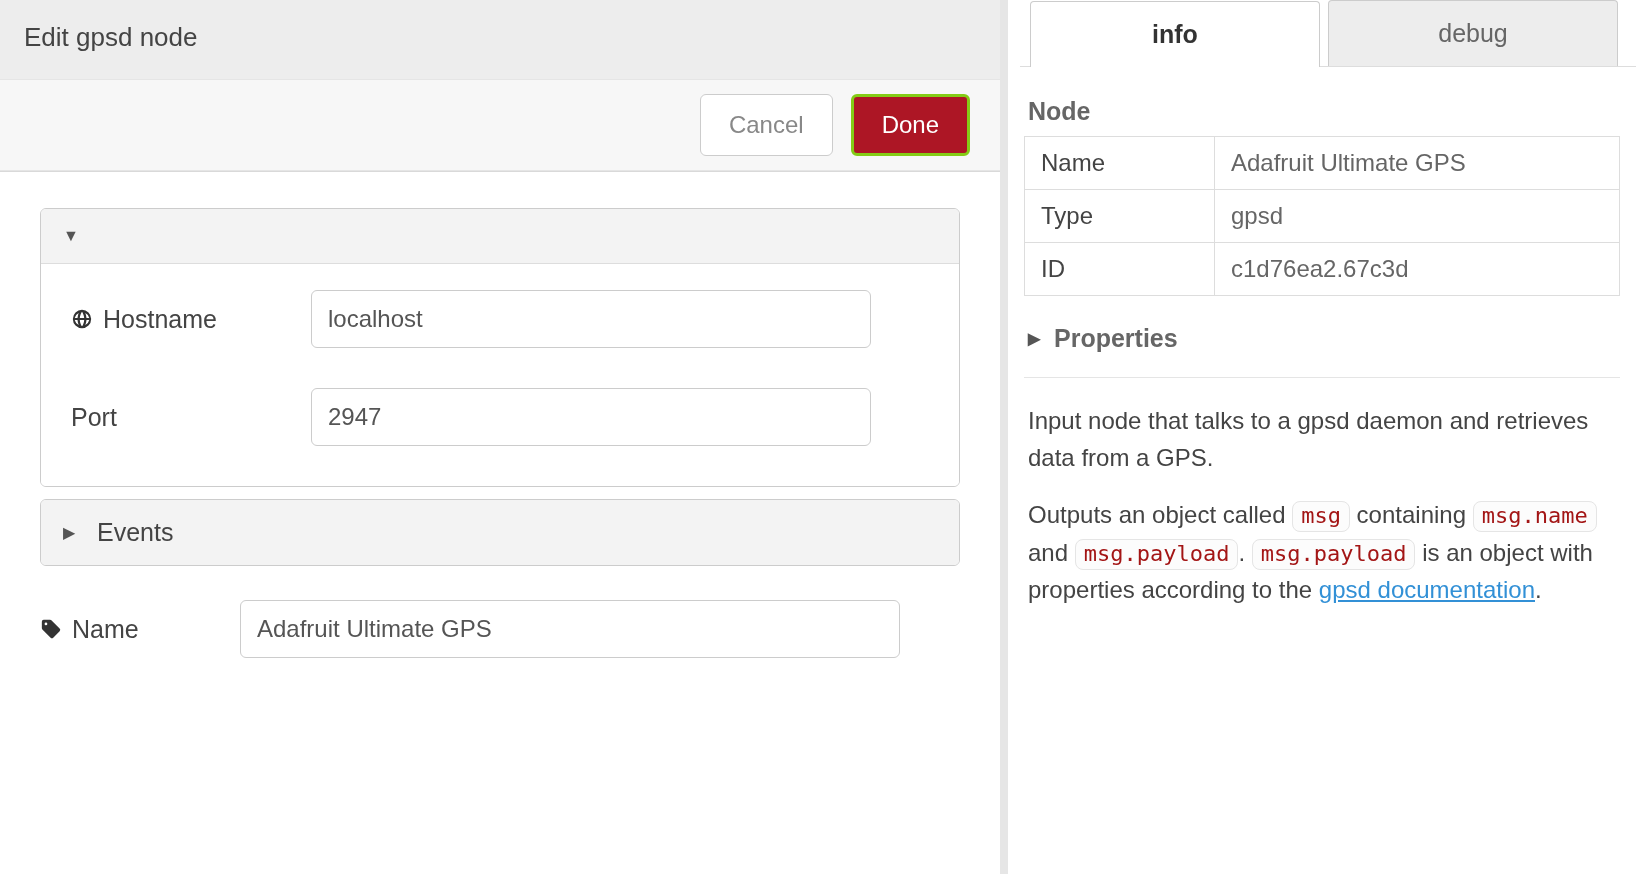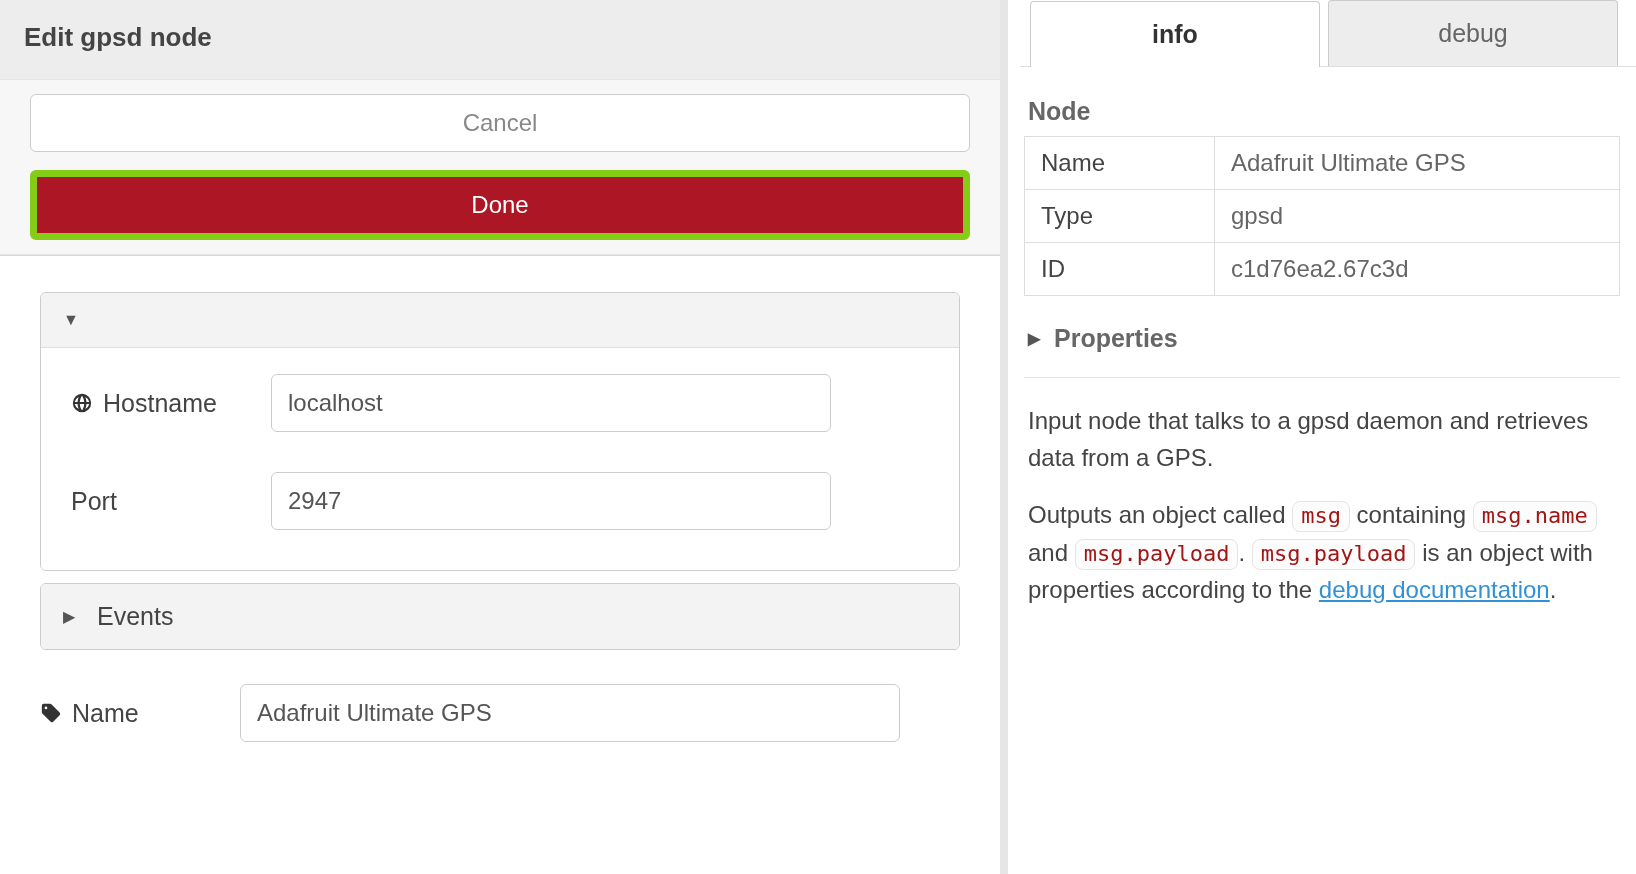--- a/index.html
+++ b/index.html
@@ -3,36 +3,36 @@
 <meta charset="utf-8">
 <style>
   * { box-sizing: border-box; margin: 0; padding: 0; }
   html, body { width: 1636px; height: 874px; font-family: "Helvetica Neue", Arial, sans-serif; color: #444; background: #fff; }
   .app { display: flex; width: 100%; height: 100%; }
   .left-pane { flex: 0 0 1008px; border-right: 8px solid #e6e6e6; display: flex; flex-direction: column; background: #fff; }
   .right-pane { flex: 1; display: flex; flex-direction: column; background: #fff; overflow: hidden; align-items: flex-end; }
 
   
   .editor-header { background: #ededed; border-bottom: 1px solid #d9d9d9; }
-  .editor-title { font-size: 26px; font-weight: 700; color: #444; padding: 22px 24px 26px 24px; }
-  .editor-actions { display: flex; justify-content: flex-end; gap: 18px; padding: 14px 30px; background: #f7f7f7; border-top: 1px solid #e5e5e5; border-bottom: 1px solid #e5e5e5; flex-direction: column; }
+  .editor-title { font-size: 26px; font-weight: 400; color: #444; padding: 22px 24px 26px 24px; }
+  .editor-actions { display: flex; justify-content: flex-end; gap: 18px; padding: 14px 30px; background: #f7f7f7; border-top: 1px solid #e5e5e5; border-bottom: 1px solid #e5e5e5; }
   .btn { font-size: 24px; padding: 14px 28px; border-radius: 6px; cursor: pointer; }
   .btn-cancel { background: #fff; color: #888; border: 1px solid #ccc; }
-  .btn-done { background: #ad1625; color: #fff; border: 7px solid #84cc16; }
+  .btn-done { background: #ad1625; color: #fff; border: 3px solid #84cc16; }
 
   .editor-body { padding: 36px 40px; flex: 1; overflow-y: auto; }
 
   .section { border: 1px solid #ccc; border-radius: 6px; margin-bottom: 12px; overflow: hidden; }
   .section-header { background: #f3f3f3; padding: 18px 22px; display: flex; align-items: center; gap: 20px; cursor: pointer; border-bottom: 1px solid #ddd; }
   .section-header.collapsed-hdr { border-bottom: none; }
   .section-title { font-size: 25px; color: #444; }
   .chevron { font-size: 16px; color: #555; display: inline-block; width: 14px; }
   .section-body { background: #fff; padding: 26px 30px 40px 30px; }
 
-  .form-row { display: flex; align-items: center; margin-bottom: 40px; }
+  .form-row { display: flex; align-items: center; margin-bottom: 40px; gap: 40px; }
   .form-row:last-child { margin-bottom: 0; }
   .form-label { flex: 0 0 200px; display: flex; align-items: center; gap: 10px; font-size: 25px; color: #444; }
   .form-label .icon { font-size: 22px; }
   .form-input { flex: 0 0 560px; }
   .text-input { width: 100%; font-size: 24px; padding: 14px 16px; border: 1px solid #ccc; border-radius: 6px; color: #555; background: #fff; }
 
   .name-row { display: flex; align-items: center; margin-top: 34px; }
   .name-row .form-label { flex: 0 0 200px; }
   .name-row .form-input { flex: 0 0 660px; }
 
@@ -158,18 +158,18 @@
         <p>Input node that talks to a gpsd daemon and retrieves data from a GPS.</p>
         <p>
           <span>Outputs an object called </span>
           <code class="inline">msg</code>
           <span> containing </span>
           <code class="inline">msg.name</code>
           <span> and </span>
           <code class="inline">msg.payload</code><span>. </span>
           <code class="inline">msg.payload</code>
           <span> is an object with properties according to the </span>
-          <a href="#" class="doclink">debug documentation</a><span>.</span>
+          <a href="#" class="doclink">gpsd documentation</a><span>.</span>
         </p>
       </div>
     </div>
   </div>
 </div>
 
 </body></html>

